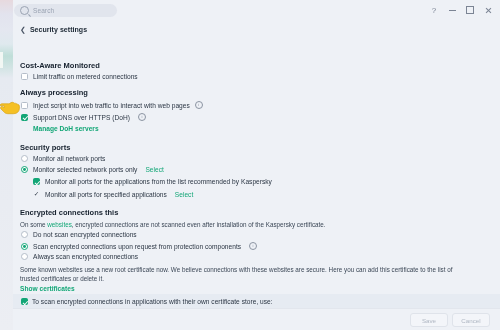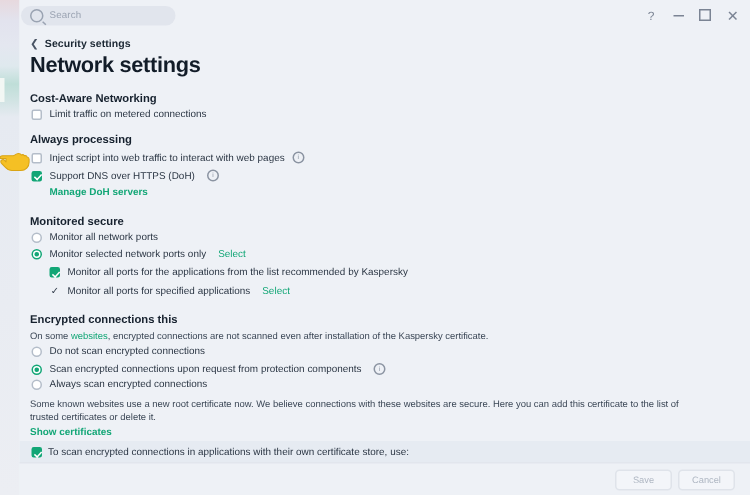--- a/index.html
+++ b/index.html
@@ -114,44 +114,43 @@
       </div>
     </div>
 
     <div class="content">
 
       <div class="back">
         <span class="chev">❮</span>
         <span class="back-label">Security settings</span>
       </div>
 
-      <div class="page-title">Network settings</div>
-
-      <div class="sec" style="top:39px">Cost-Aware Networking</div>
+
+      <div class="sec" style="top:39px">Cost-Aware Monitored</div>
       <div class="row" style="left:8px;top:51px;gap:5px">
         <span class="cb"></span>
         <span class="txt">Limit traffic on metered connections</span>
       </div>
 
       <div class="sec" style="top:66px">Always processing</div>
       <div class="row" style="left:8px;top:79px;gap:5px">
         <span class="cb"></span>
         <span class="txt">Inject script into web traffic to interact with web pages</span>
         <span class="info">i</span>
       </div>
       <div class="row" style="left:8px;top:91px;gap:5px">
         <span class="cb on"></span>
         <span class="txt">Support DNS over HTTPS (DoH)</span>
         <span class="info" style="margin-left:3px">i</span>
       </div>
       <div class="row" style="left:20px;top:103px">
         <span class="link b">Manage DoH servers</span>
       </div>
 
-      <div class="sec" style="top:121px">Monitored secure</div>
+      <div class="sec" style="top:121px">Security ports</div>
       <div class="row" style="left:8px;top:133px;gap:5px">
         <span class="rb"></span>
         <span class="txt">Monitor all network ports</span>
       </div>
       <div class="row" style="left:8px;top:144px;gap:5px">
         <span class="rb on"></span>
         <span class="txt">Monitor selected network ports only</span>
         <span class="link" style="margin-left:3px">Select</span>
       </div>
       <div class="row" style="left:20px;top:156px;gap:5px">

